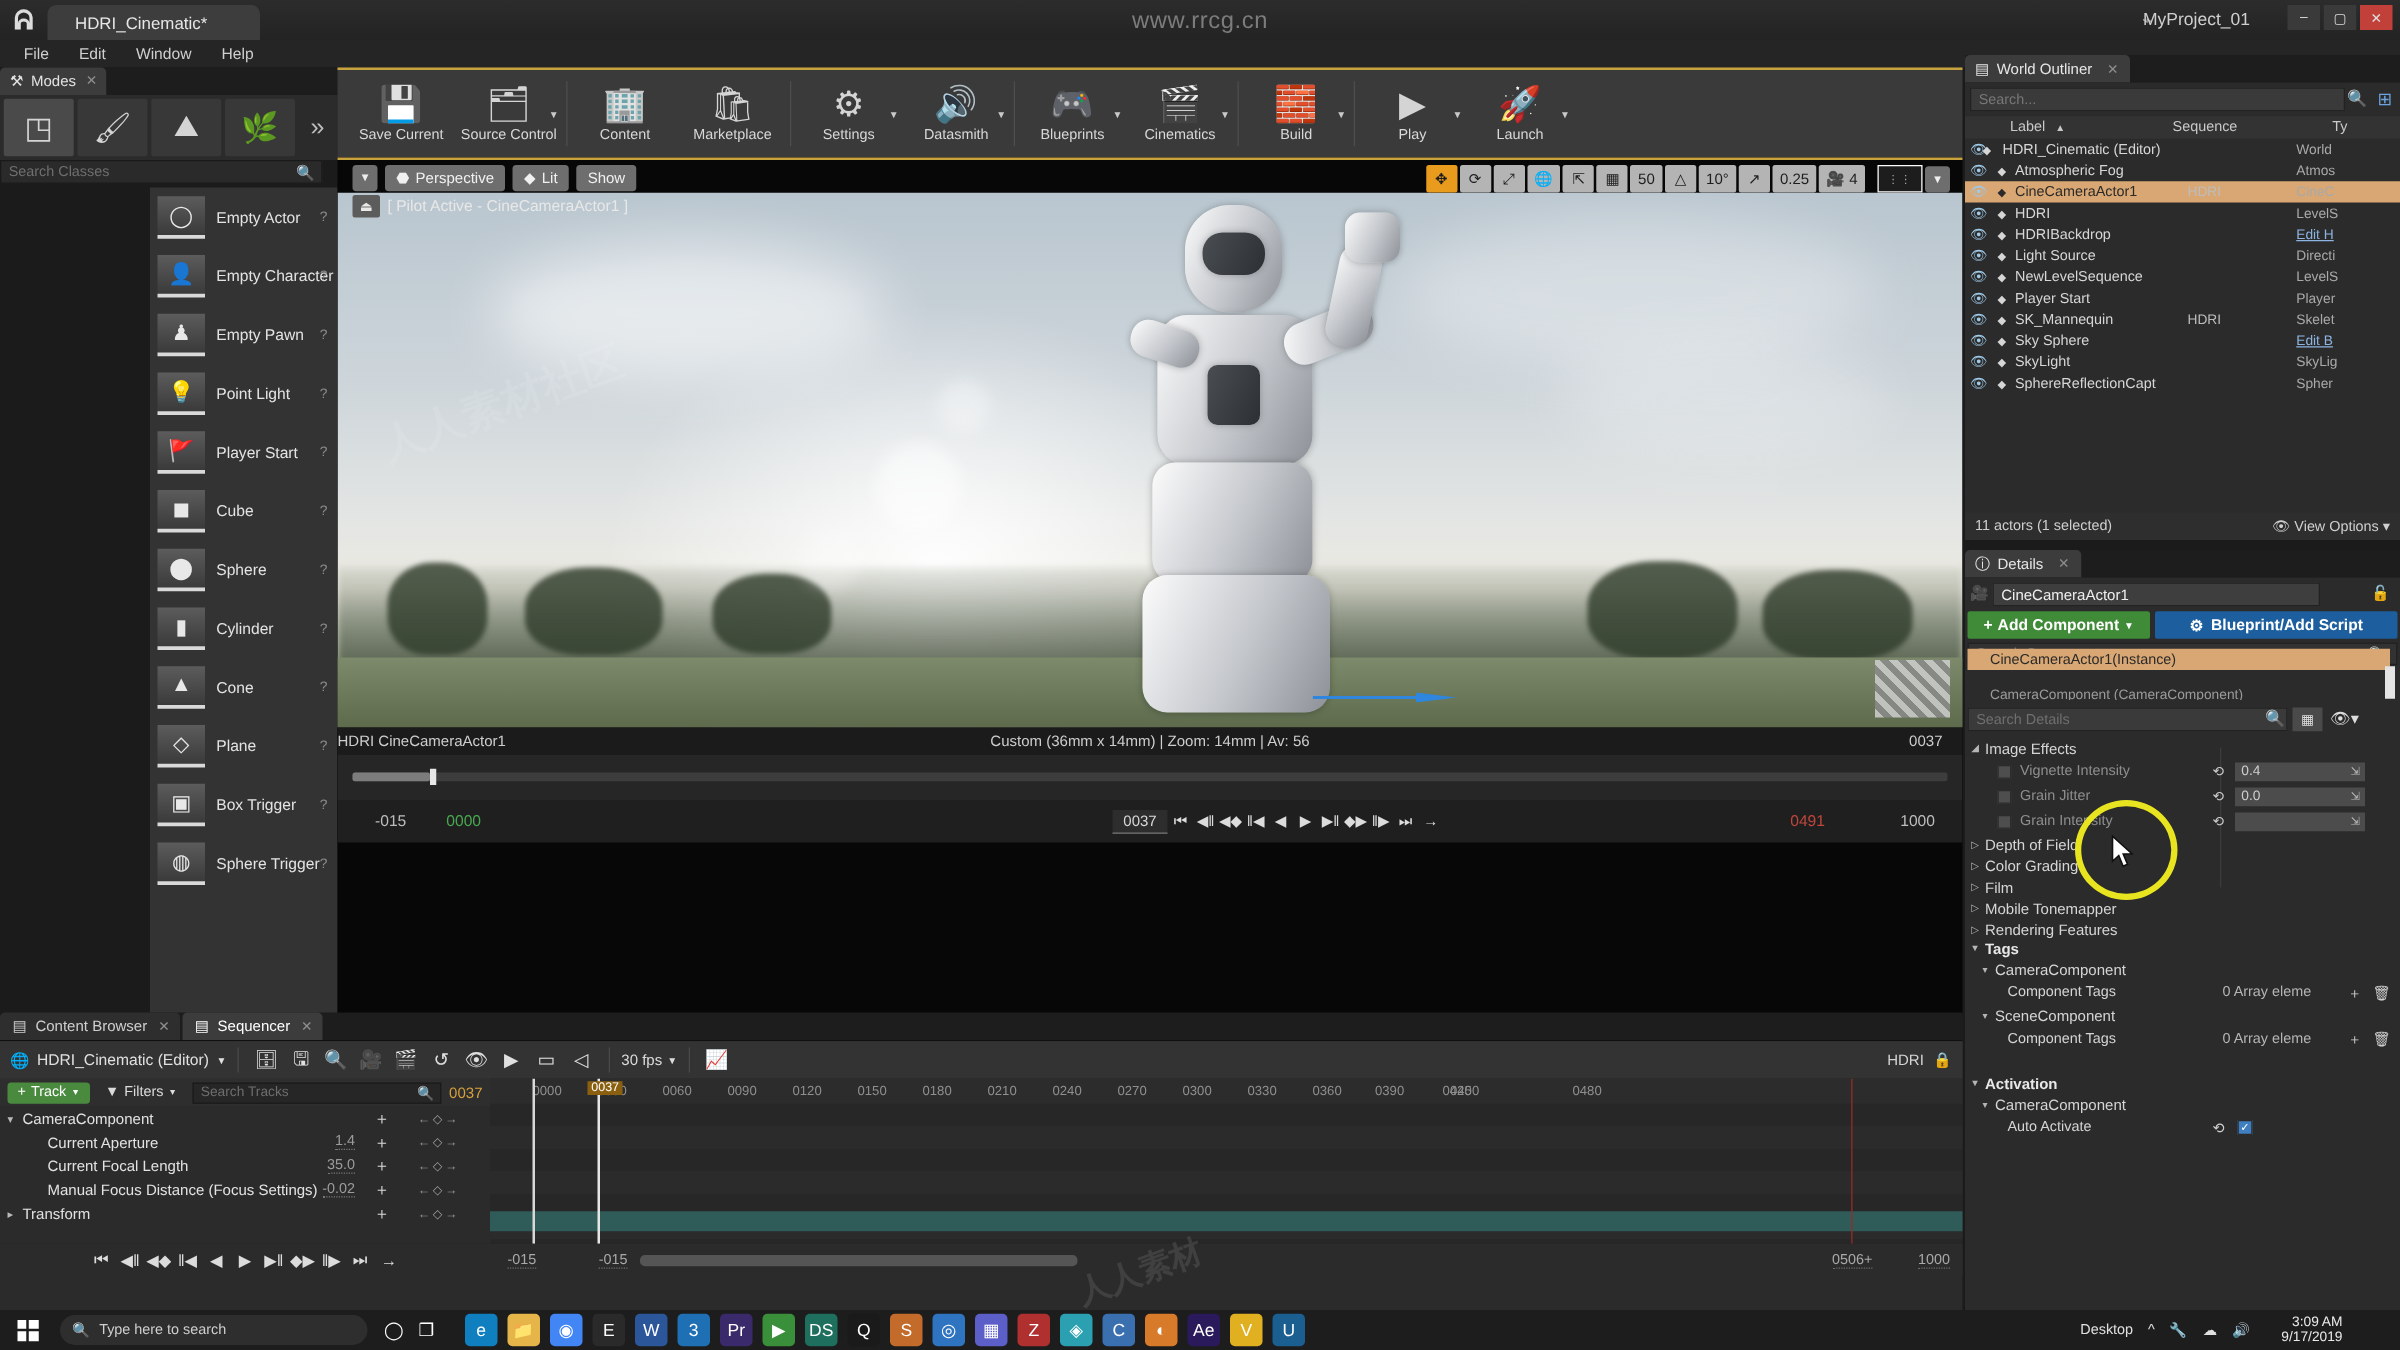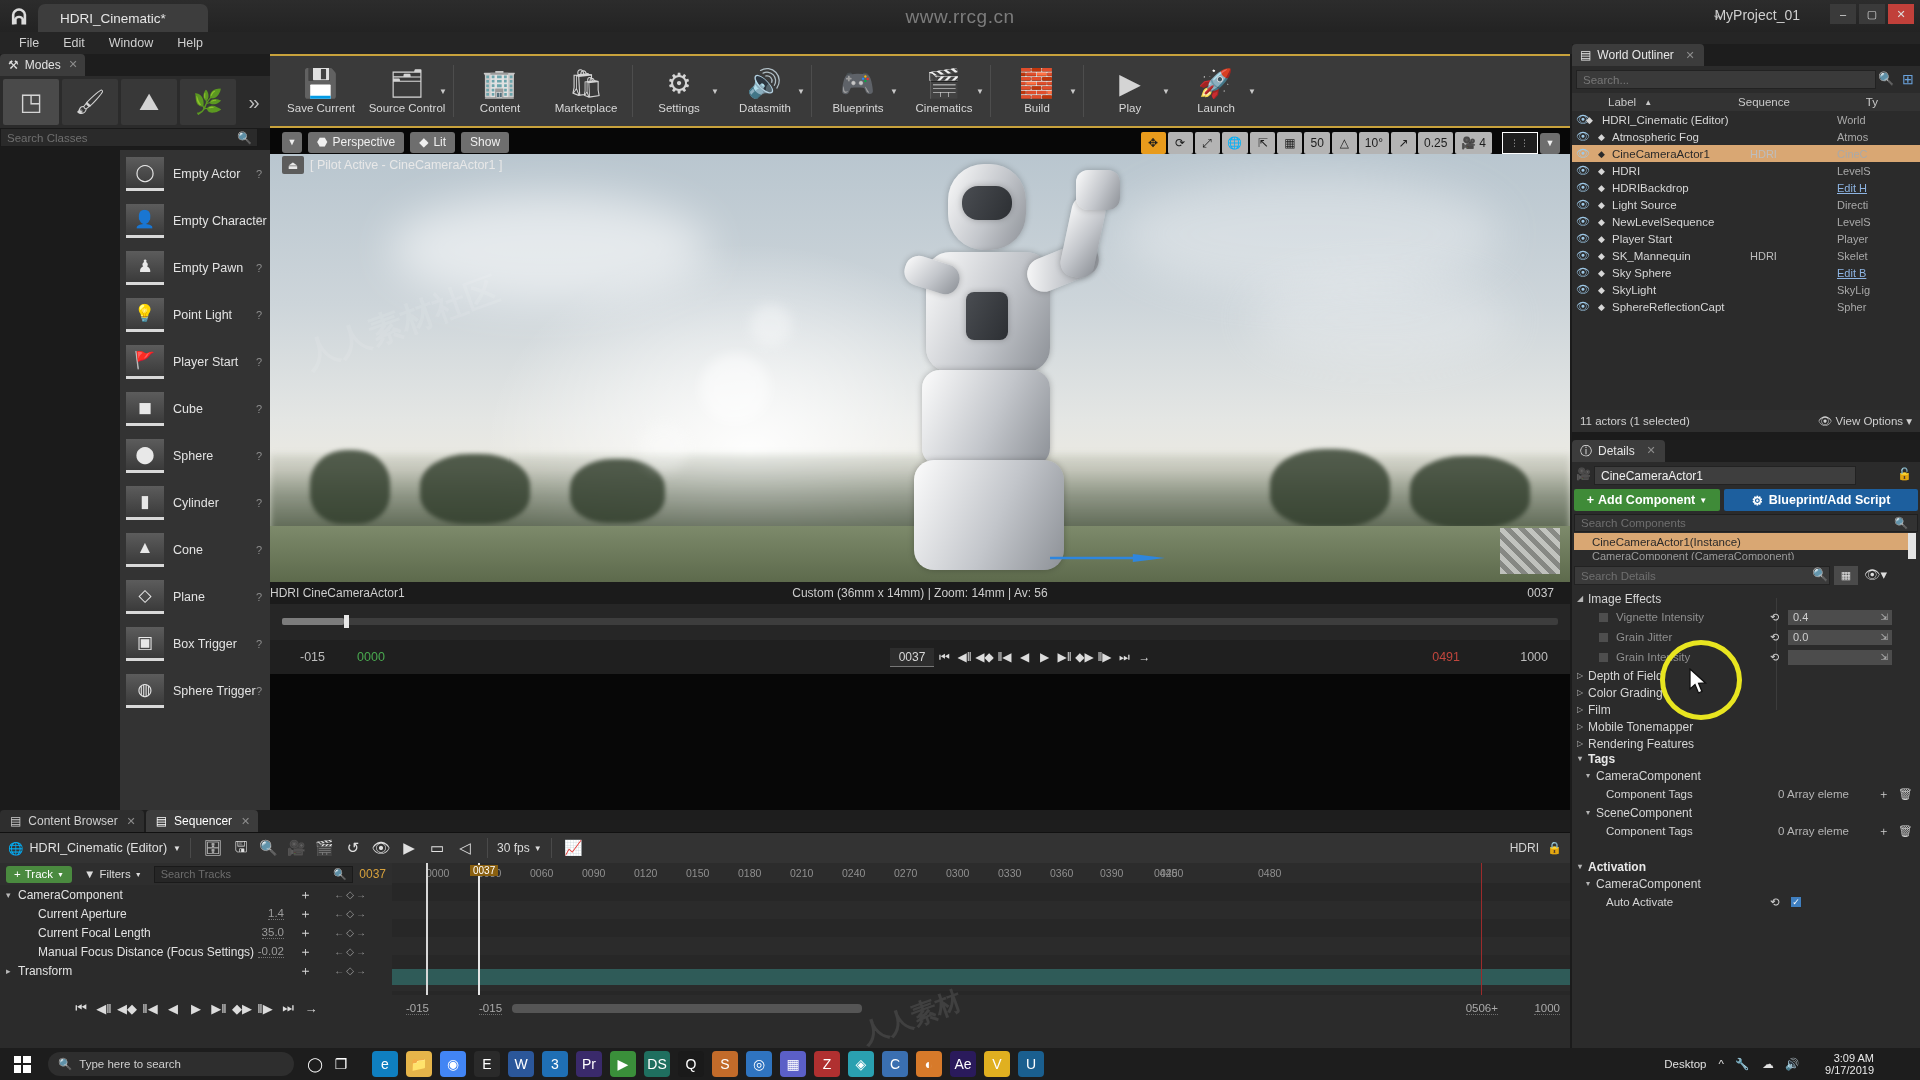--- a/index.html
+++ b/index.html
@@ -235,21 +235,21 @@
   .det-nameic { position:absolute; left:4px; top:5px; font-size:12px; }
   .det-lock { position:absolute; right:8px; top:5px; color:#c9c9c9; font-size:12px; }
   .btn-add { position:absolute; left:2px; top:27px; width:146px; height:22px; background:#3f8b38;
      border-radius:2px; color:#fff; font-size:12.5px; font-weight:bold; display:flex;
      align-items:center; justify-content:center; gap:4px; }
   .btn-bp { position:absolute; left:152px; top:27px; width:194px; height:22px; background:#1d5f9e;
      border-radius:2px; color:#fff; font-size:12.5px; font-weight:bold; display:flex;
      align-items:center; justify-content:center; gap:6px; }
   .det-compsearch { position:absolute; left:2px; top:52px; width:344px; height:18px; background:#323232;
      border:1px solid #1f1f1f; font-size:11.5px; color:#6f6f6f; display:flex; align-items:center; padding:0 6px; }
-  .det-comprow { position:absolute; left:2px; top:71px; width:338px; height:17px; background:#d9a773;
+  .det-comprow { position:absolute; left:2px; top:57px; width:338px; height:17px; background:#d9a773;
      color:#2a2a2a; font-size:11.5px; display:flex; align-items:center; padding-left:18px; }
   .det-comprow2 { position:absolute; left:2px; top:88px; width:338px; height:10px; overflow:hidden;
      color:#9b9b9b; font-size:11px; padding-left:18px; }
   .det-scrollbar { position:absolute; right:4px; top:71px; width:8px; height:26px; background:#e4e4e4; }
   .det-detsearch { position:absolute; left:2px; top:104px; width:256px; height:19px; background:#3a3a3a;
      border:1px solid #222; font-size:11.5px; color:#6f6f6f; display:flex; align-items:center; padding:0 6px; }
   .det-mag2 { position:absolute; left:240px; top:105px; color:#d4d4d4; font-size:13px; }
   .det-gridbtn { position:absolute; left:262px; top:104px; width:24px; height:19px; background:#4a4a4a;
      display:flex; align-items:center; justify-content:center; font-size:11px; color:#ddd; }
   .det-eyebtn { position:absolute; left:292px; top:105px; font-size:13px; color:#ddd; }

